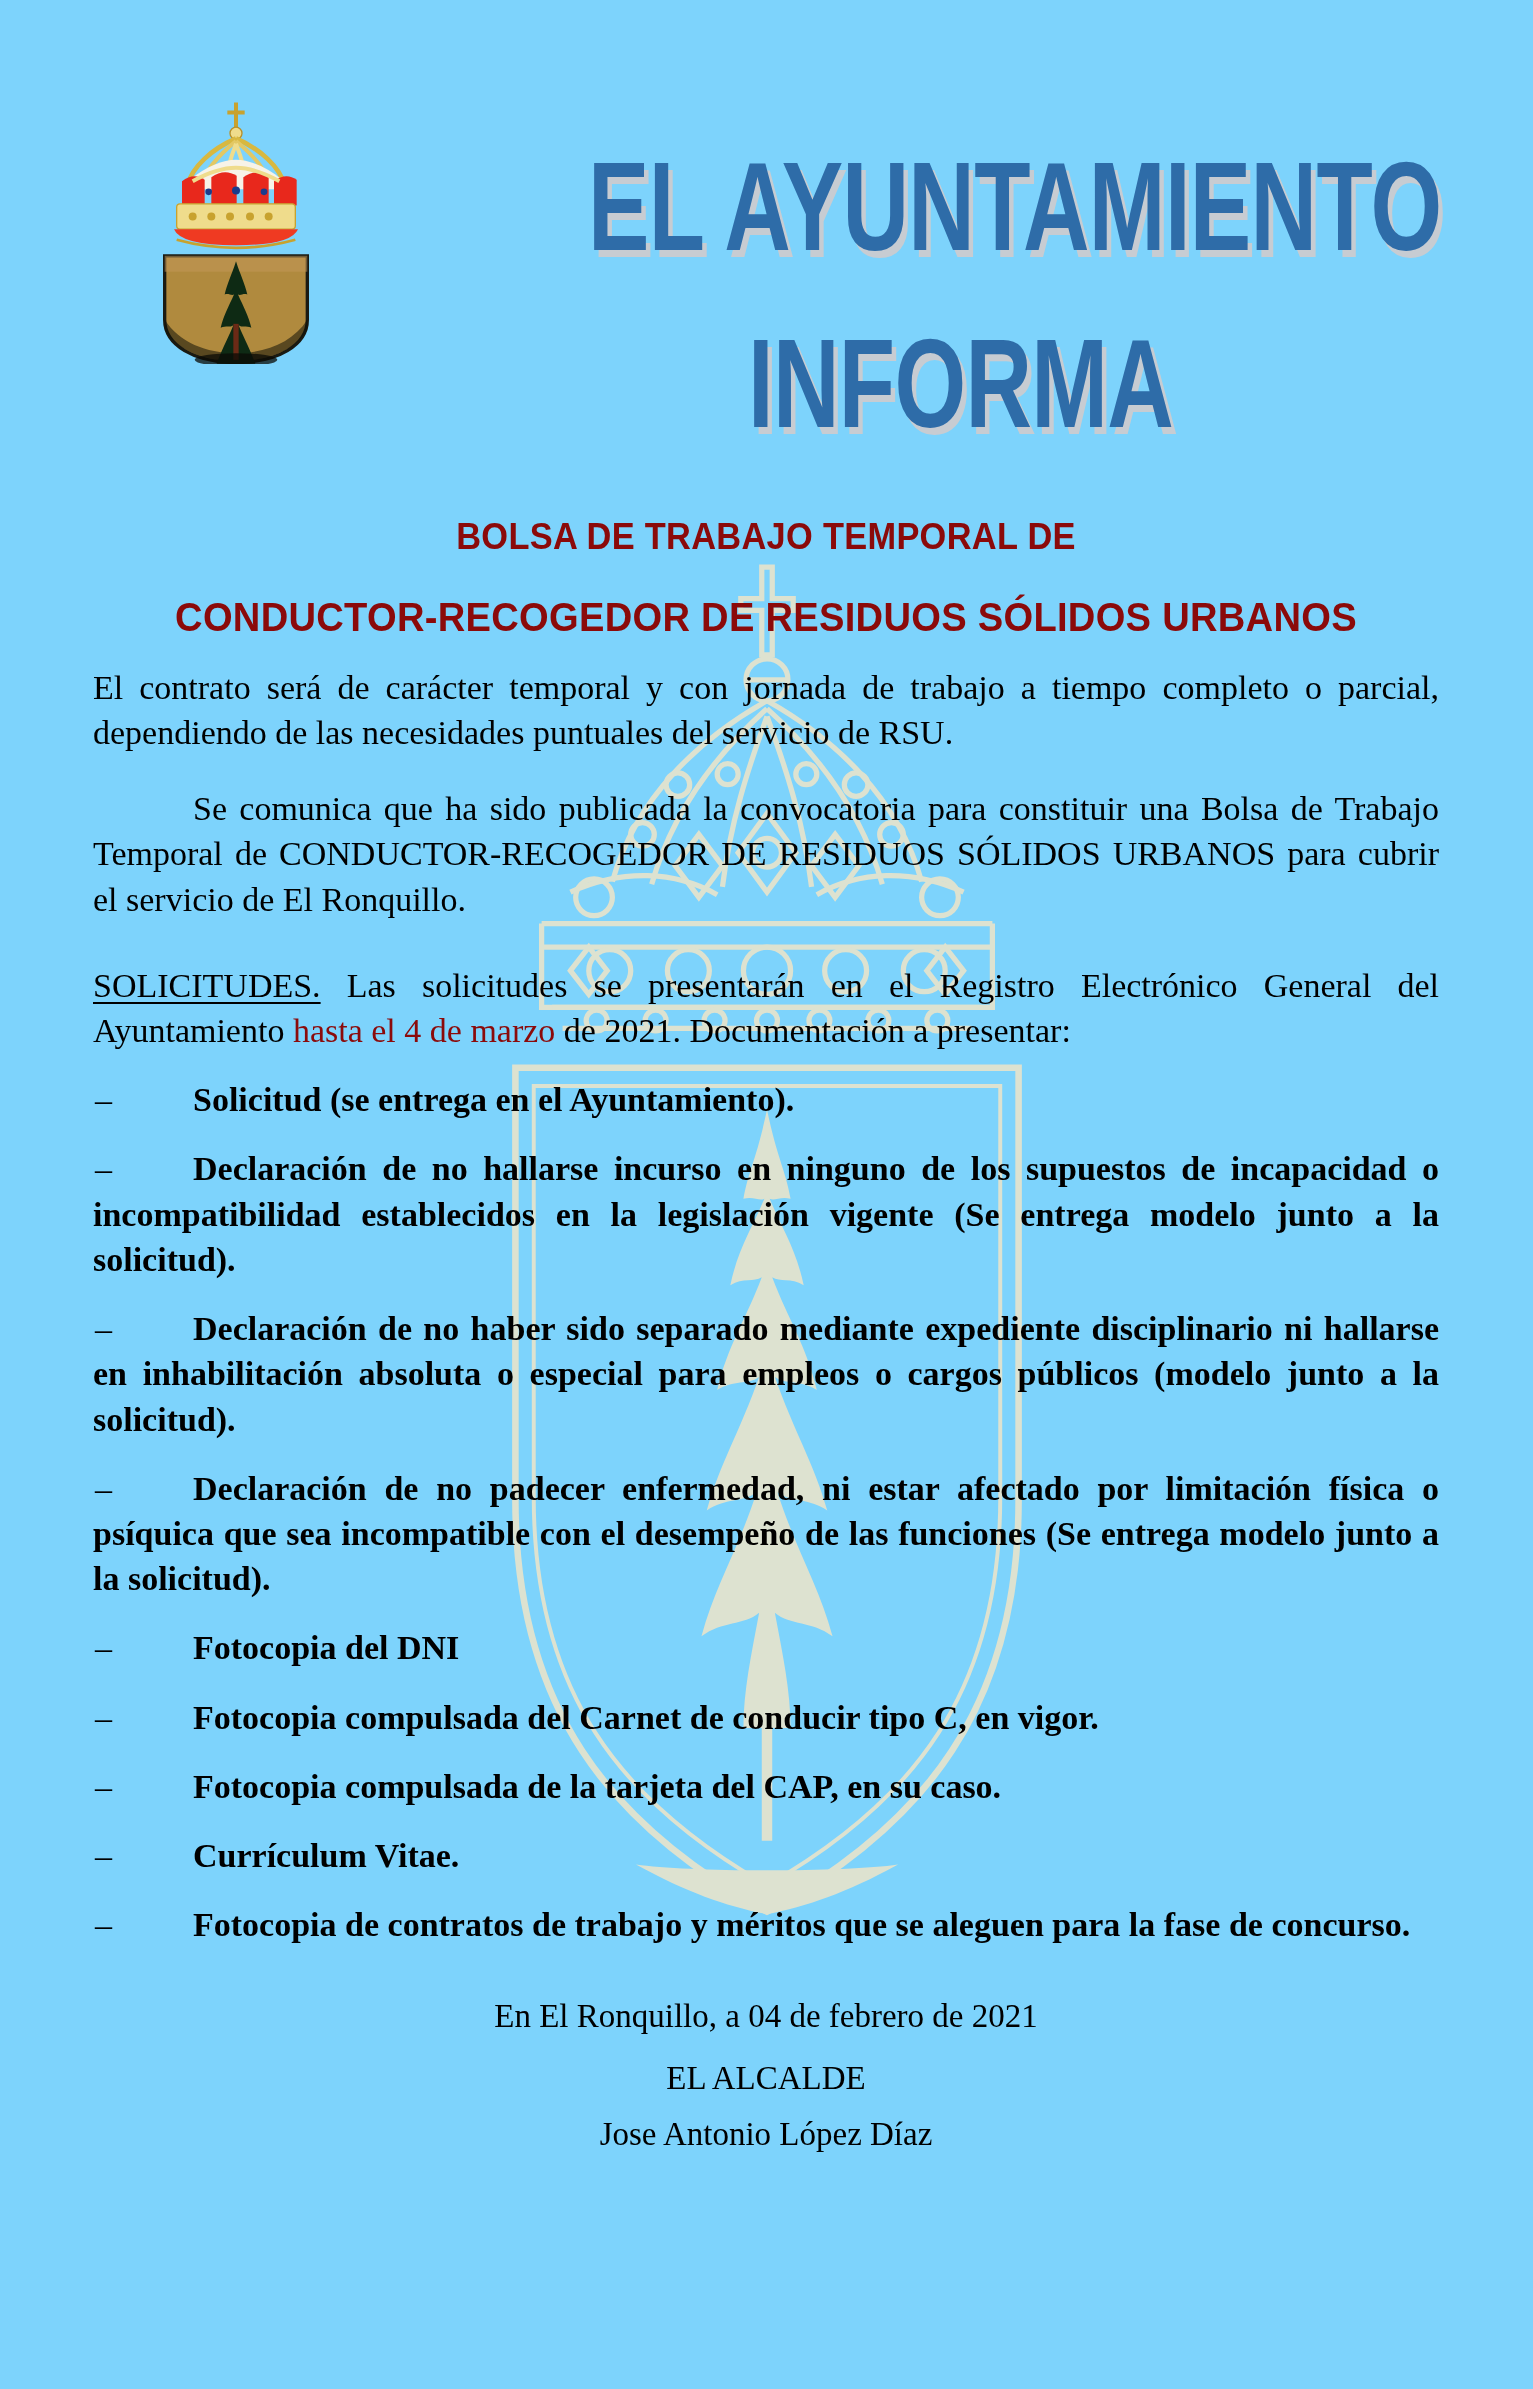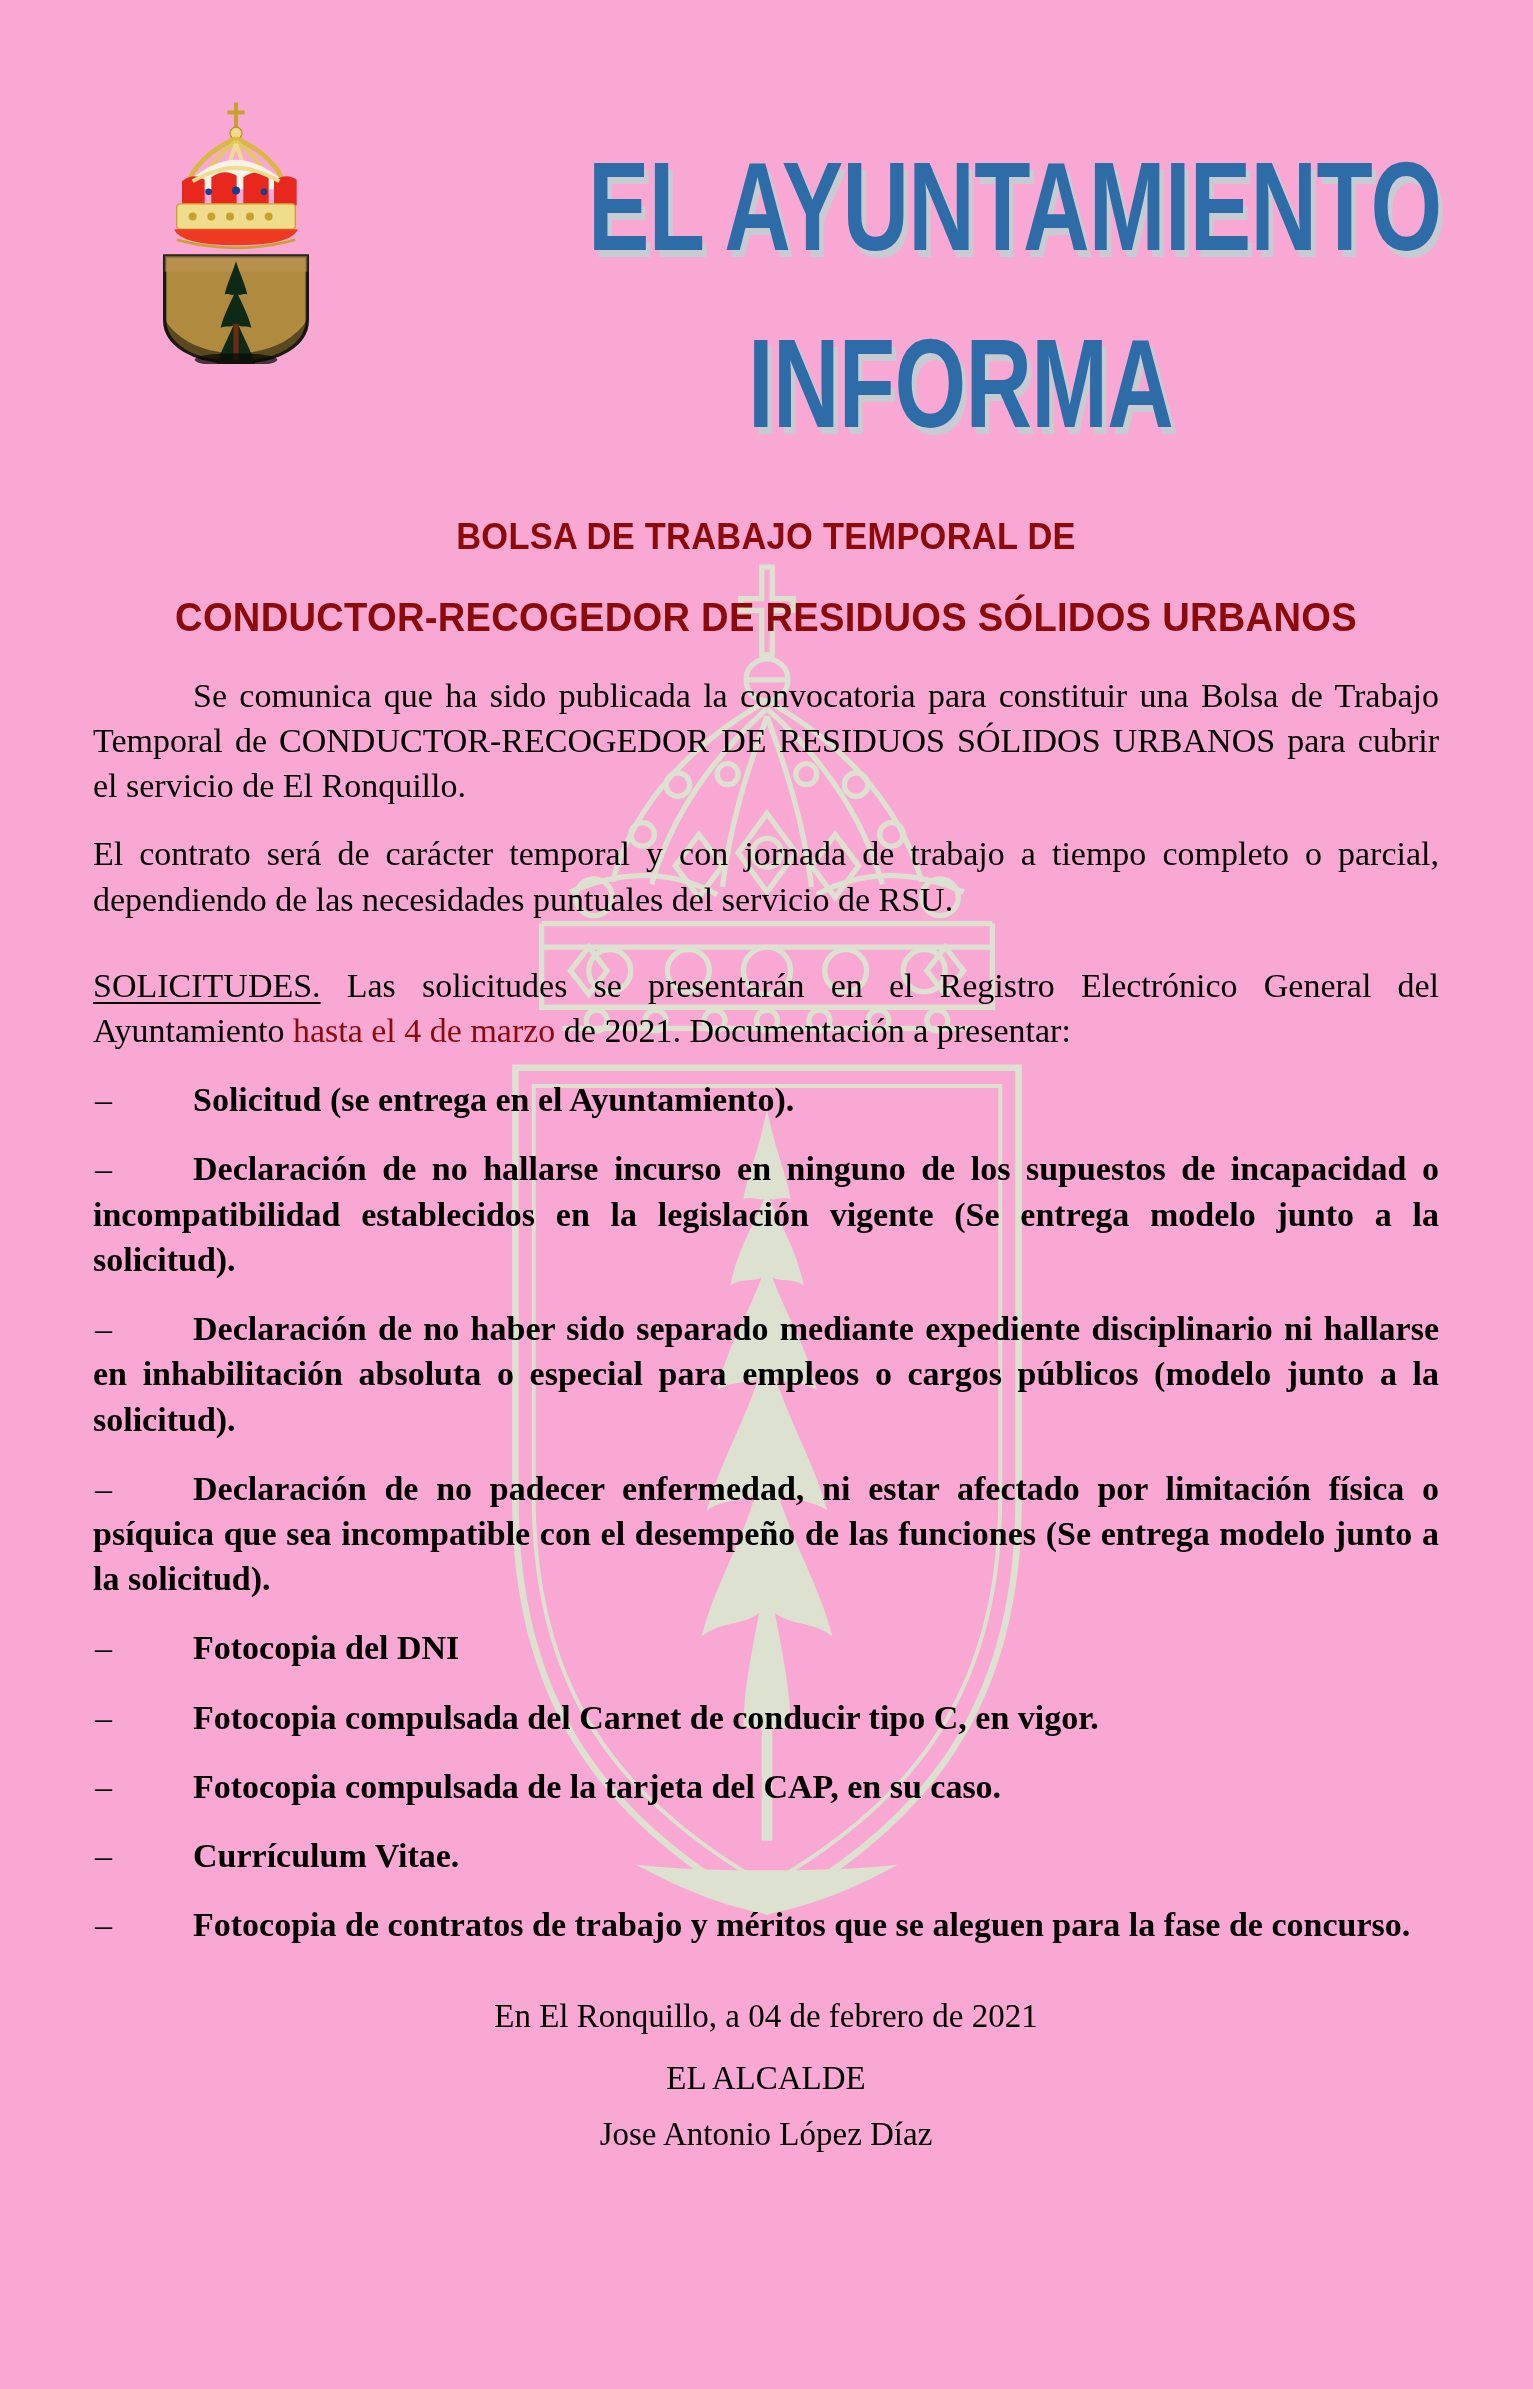--- a/index.html
+++ b/index.html
@@ -4,21 +4,21 @@
 <style>
   html, body {
     margin: 0;
     padding: 0;
     background: #ffffff;
   }
   #page {
     position: relative;
     width: 1533px;
     height: 2389px;
-    background: #f9a8d4;
+    background: #7dd3fc;
     overflow: hidden;
     font-family: "Liberation Serif", "DejaVu Serif", serif;
   }
 
   
   #watermark {
     position: absolute;
     left: 50%;
     top: 554px;
     transform: translateX(-50%);
@@ -343,23 +343,23 @@
       <div class="banner-line" id="banner-line2">INFORMA</div>
     </div>
   </div>
 
   <div id="content">
 
     <h1 class="doc-title line1">BOLSA DE TRABAJO TEMPORAL DE</h1>
 
     <h1 class="doc-title line2">CONDUCTOR-RECOGEDOR DE RESIDUOS SÓLIDOS URBANOS</h1>
 
+    <p class="body-para spaced">El contrato será de carácter temporal y con jornada de trabajo a tiempo completo o parcial, dependiendo de las necesidades puntuales del servicio de RSU.</p>
+
     <p class="body-para first-para">Se comunica que ha sido publicada la convocatoria para constituir una Bolsa de Trabajo Temporal de CONDUCTOR-RECOGEDOR DE RESIDUOS SÓLIDOS URBANOS para cubrir el servicio de El Ronquillo.</p>
-
-    <p class="body-para spaced">El contrato será de carácter temporal y con jornada de trabajo a tiempo completo o parcial, dependiendo de las necesidades puntuales del servicio de RSU.</p>
 
 
     <p class="body-para gap-large"><span class="underlined-head">SOLICITUDES.</span><span> Las solicitudes se presentarán en el Registro Electrónico General del Ayuntamiento </span><span class="red">hasta el 4 de marzo</span><span> de 2021. Documentación a presentar:</span></p>
 
     <ul class="doc-list" id="doc-list">
         <li>
           <span class="dash">–</span>
           <span class="li-text">Solicitud (se entrega en el Ayuntamiento).</span>
         </li>
         <li>

